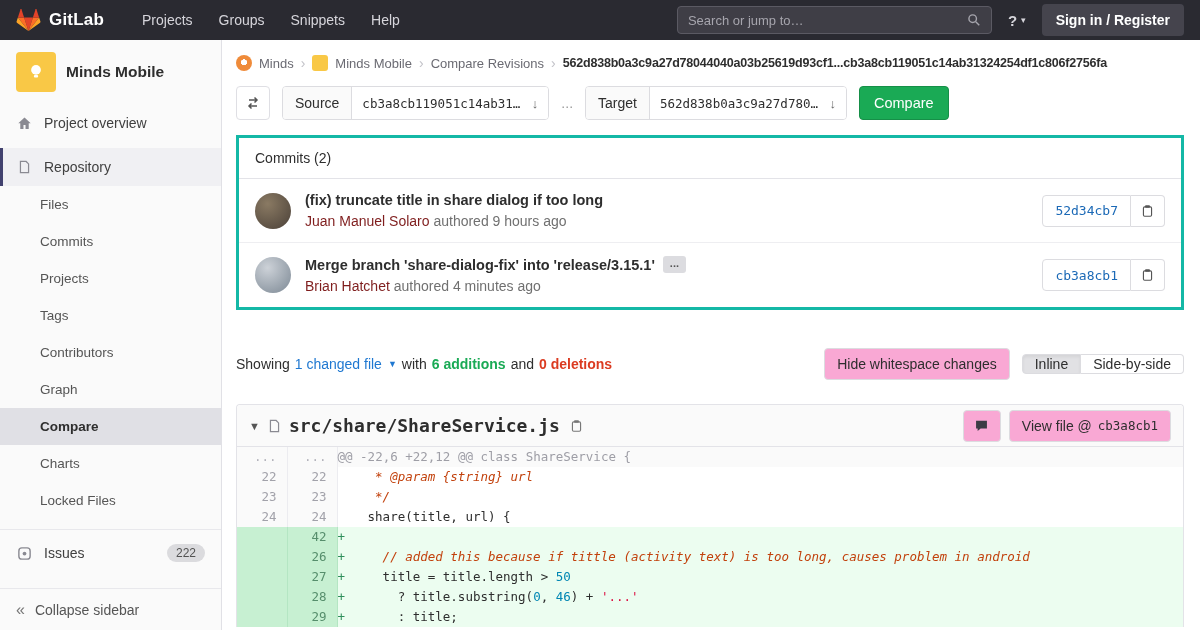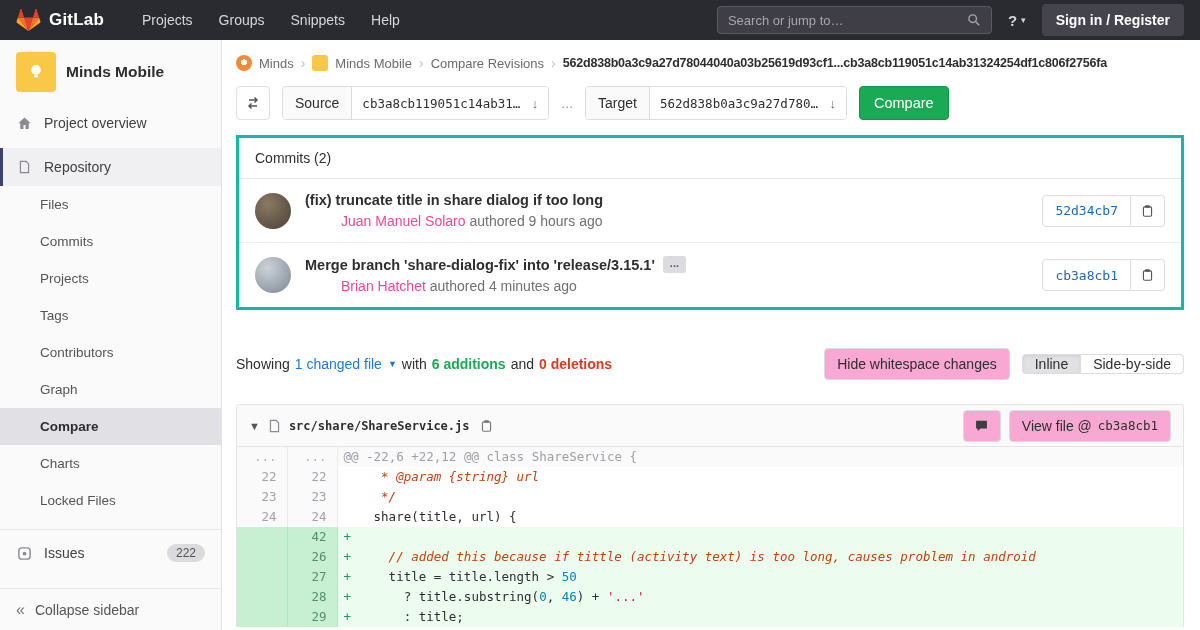--- a/index.html
+++ b/index.html
@@ -7,21 +7,21 @@
   body { font-family:"Liberation Sans", sans-serif; font-size:14px; color:#2e2e2e; background:#fff; position:relative; }
 
   
   .navbar { position:absolute; top:0; left:0; right:0; height:40px; background:#2a2a31;
             display:flex; align-items:center; padding:0 16px; z-index:10; }
   .logo { display:flex; align-items:center; gap:8px; cursor:pointer; }
   .logo-text { color:#fff; font-weight:700; font-size:17px; letter-spacing:.2px; }
   .nav-links { display:flex; gap:26px; margin-left:38px; }
   .nav-links span { color:#d6d5db; font-size:14px; cursor:pointer; }
   .nav-right { margin-left:auto; display:flex; align-items:center; gap:16px; }
-  .searchbox { width:275px; height:28px; background:#3f3e46; border:1px solid #5b5a63; border-radius:4px;
+  .searchbox { width:315px; height:28px; background:#3f3e46; border:1px solid #5b5a63; border-radius:4px;
                display:flex; align-items:center; padding:0 10px; }
   .searchbox input { flex:1; background:transparent; border:none; outline:none; color:#e8e8ec; font-size:13px;
                      font-family:"Liberation Sans",sans-serif; }
   .searchbox input::placeholder { color:#a6a5ad; }
   .search-icn { color:#a6a5ad; display:flex; }
   .help { display:flex; align-items:center; gap:4px; color:#d6d5db; cursor:pointer; }
   .help .q { font-weight:700; font-size:15px; }
   .caret { font-size:9px; }
   .signin { background:#45444d; border:none; border-radius:4px; color:#fff; font-weight:700; font-size:14px;
             padding:8px 14px; cursor:pointer; font-family:"Liberation Sans",sans-serif; }
@@ -76,21 +76,21 @@
   .commit-row + .commit-row { border-top:1px solid #eeeef1; }
   .avatar { width:36px; height:36px; border-radius:50%; flex:0 0 auto; cursor:pointer; }
   .av1 { background:radial-gradient(circle at 35% 30%, #8a7a63, #4a4038); }
   .av2 { background:radial-gradient(circle at 35% 30%, #cdd2d8, #7c8894); }
   .commit-main { display:flex; flex-direction:column; gap:5px; min-width:0; }
   .commit-title { font-weight:700; font-size:14.5px; display:flex; align-items:center; gap:8px; }
   .commit-title a { color:#2e2e2e; text-decoration:none; cursor:pointer; }
   .expander { background:#dcdce0; border:none; border-radius:3px; color:#555; font-weight:700; font-size:11px;
               line-height:10px; padding:2px 7px 5px; cursor:pointer; }
   .commit-meta { font-size:14px; color:#707070; }
-  .commit-meta .author { color:#ec4899; cursor:pointer;margin-left:36px; }
+  .commit-meta .author { color:#7f1d1d; cursor:pointer; }
   .commit-right { margin-left:auto; display:flex; align-items:center; }
   .sha-box { border:1px solid #dcdce0; border-radius:4px 0 0 4px; height:32px; display:flex; align-items:center;
              padding:0 12px; font-family:"DejaVu Sans Mono","Liberation Mono",monospace; font-size:13px;
              color:#1b69b6; cursor:pointer; background:#fff; }
   .copy-btn { border:1px solid #dcdce0; border-left:none; border-radius:0 4px 4px 0; width:34px; height:32px;
               background:#fff; display:flex; align-items:center; justify-content:center; color:#555; cursor:pointer; }
 
   .summary-row { display:flex; align-items:center; margin:38px 16px 24px 14px; }
   .summary-left { display:flex; align-items:center; gap:5px; font-size:14px; }
   .link-blue { color:#1f78d1; cursor:pointer; }
@@ -106,32 +106,32 @@
          cursor:pointer; display:inline-flex; align-items:center; font-family:"Liberation Sans",sans-serif; }
   .seg:first-child { border-radius:4px 0 0 4px; }
   .seg:last-child { border-radius:0 4px 4px 0; border-left:none; }
   .seg.active { background:#e1e1e4; box-shadow:inset 0 2px 3px rgba(0,0,0,.06); }
 
   .diff-card { margin:0 16px 0 14px; border:1px solid #e3e3e8; border-bottom:none; border-radius:4px 4px 0 0; }
   .diff-header { display:flex; align-items:center; gap:8px; padding:7px 12px; background:#fafafa;
                  border-bottom:1px solid #e3e3e8; border-radius:4px 4px 0 0; height:42px; }
   .caret-down { color:#555; font-size:11px; cursor:pointer; }
   .file-icn { color:#8a8a92; display:flex; }
-  .file-path { font-family:"DejaVu Sans Mono","Liberation Mono",monospace; font-size:12px; font-weight:700; cursor:pointer; }
+  .file-path { font-family:"DejaVu Sans Mono","Liberation Mono",monospace; font-size:18px; font-weight:700; cursor:pointer; }
   .ghost-icn { background:none; border:none; color:#777; cursor:pointer; display:flex; padding:2px; }
   .diff-header .spacer { flex:1; }
   .icon-btn { width:38px; justify-content:center; color:#2e2e2e; }
   .mono { font-family:"DejaVu Sans Mono","Liberation Mono",monospace; font-size:12.5px; }
 
   table.diff { width:100%; border-collapse:collapse; font-family:"DejaVu Sans Mono","Liberation Mono",monospace;
                font-size:12.5px; }
   table.diff td { height:20px; line-height:20px; vertical-align:top; }
   td.num { width:50px; min-width:50px; text-align:right; padding-right:10px; color:#a2a2aa;
            border-right:1px solid #ececf0; cursor:pointer; user-select:none; }
-  td.code { padding-left:6px; white-space:pre; color:#2e2e2e; }
+  td.code { white-space:pre; color:#2e2e2e; }
   .sign { display:inline-block; width:15px; }
   .row-ctx td.num { background:#fafafa; }
   .row-ctx td.code { background:#fff; }
   .row-hunk td.num { background:#fafafa; color:#b3b3bb; }
   .row-hunk td.code { background:#fafafa; color:#9e9ea6; }
   .row-add td.num { background:#c7f0d2; color:#568e6c; border-right-color:#b4e6c3; }
   .row-add td.code { background:#ecfdf0; }
   .row-add .sign { color:#2f8f5b; }
   .tok-cm { color:#c2410c; font-style:italic; }
   .tok-num { color:#0086b3; }

